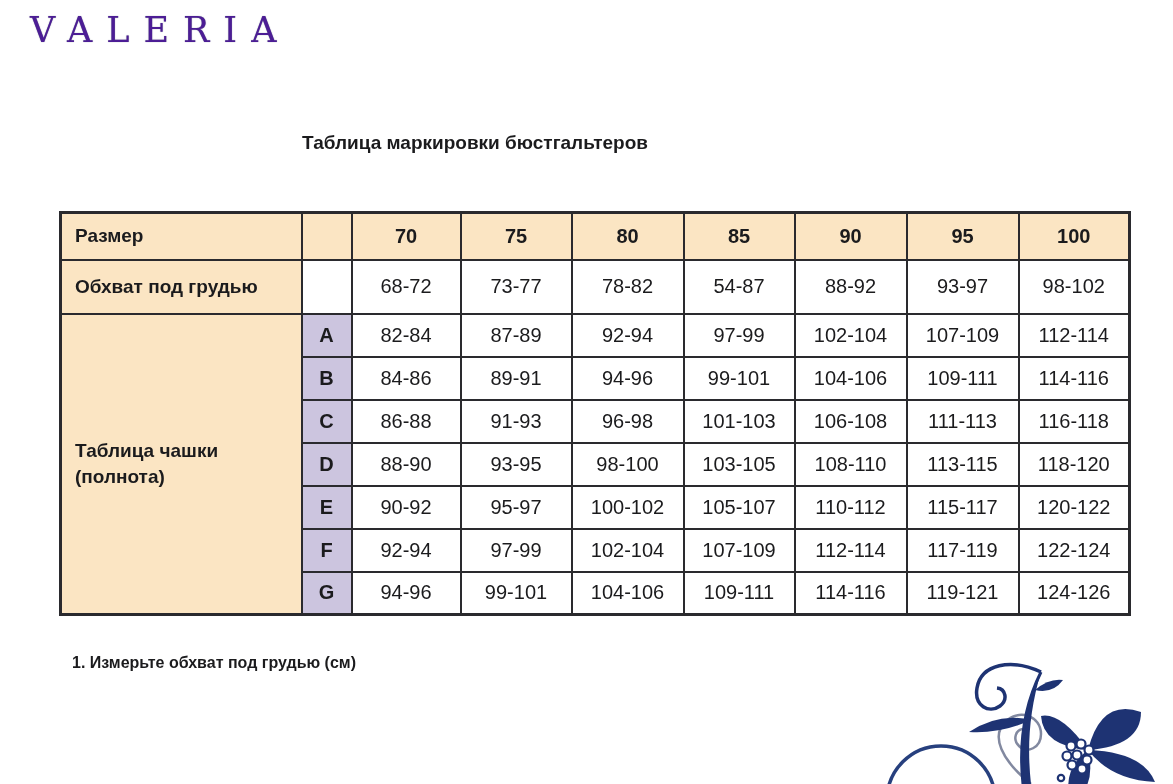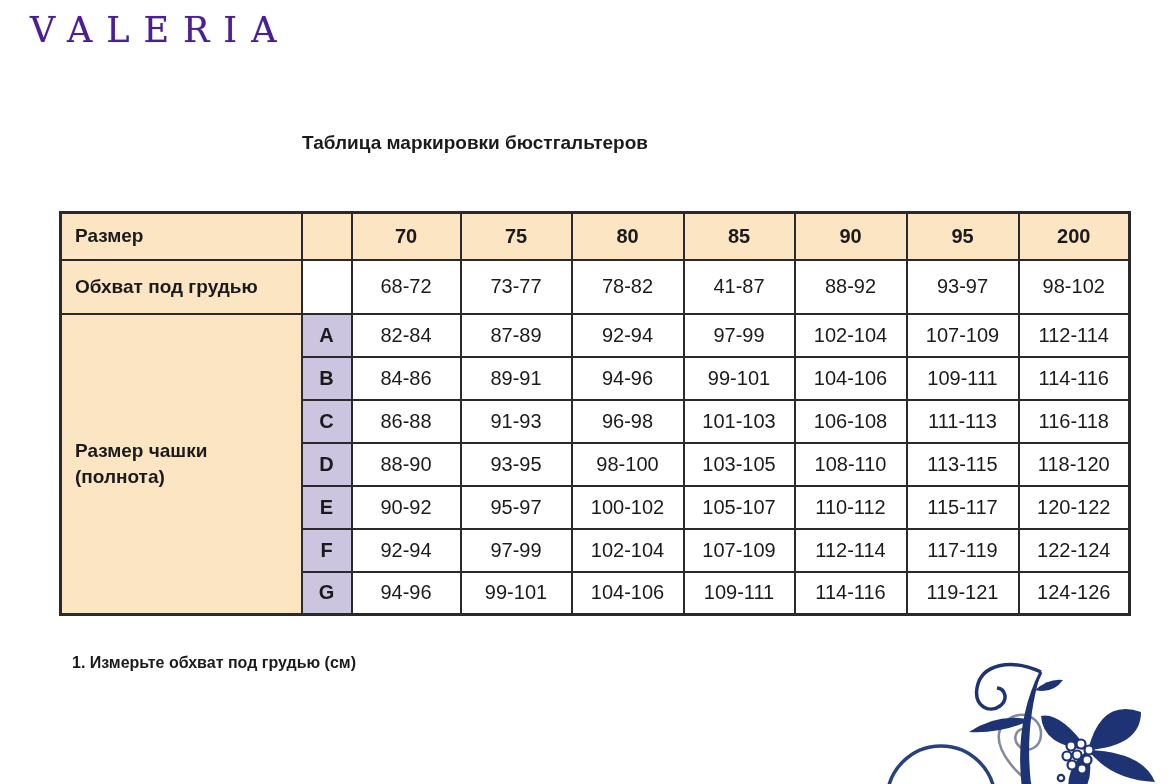--- a/index.html
+++ b/index.html
@@ -60,36 +60,36 @@
     <tbody id="table-body">
       <tr class="size-row">
         <td class="peach label">Размер</td>
         <td class="peach"></td>
         <td class="peach head-num">70</td>
         <td class="peach head-num">75</td>
         <td class="peach head-num">80</td>
         <td class="peach head-num">85</td>
         <td class="peach head-num">90</td>
         <td class="peach head-num">95</td>
-        <td class="peach head-num">200</td>
+        <td class="peach head-num">100</td>
       </tr>
       <tr class="underbust-row">
         <td class="peach label">Обхват под грудью</td>
         <td></td>
         <td>68-72</td>
         <td>73-77</td>
         <td>78-82</td>
-        <td>41-87</td>
+        <td>54-87</td>
         <td>88-92</td>
         <td>93-97</td>
         <td>98-102</td>
       </tr>
     <tr class="cup-row">
           <td rowspan="7" class="peach label cup-label">
-            <div>Размер чашки</div>
+            <div>Таблица чашки</div>
             <div>(полнота)</div>
           </td>
           <td class="lav cup-letter">A</td>
           <td>82-84</td>
           <td>87-89</td>
           <td>92-94</td>
           <td>97-99</td>
           <td>102-104</td>
           <td>107-109</td>
           <td>112-114</td>

